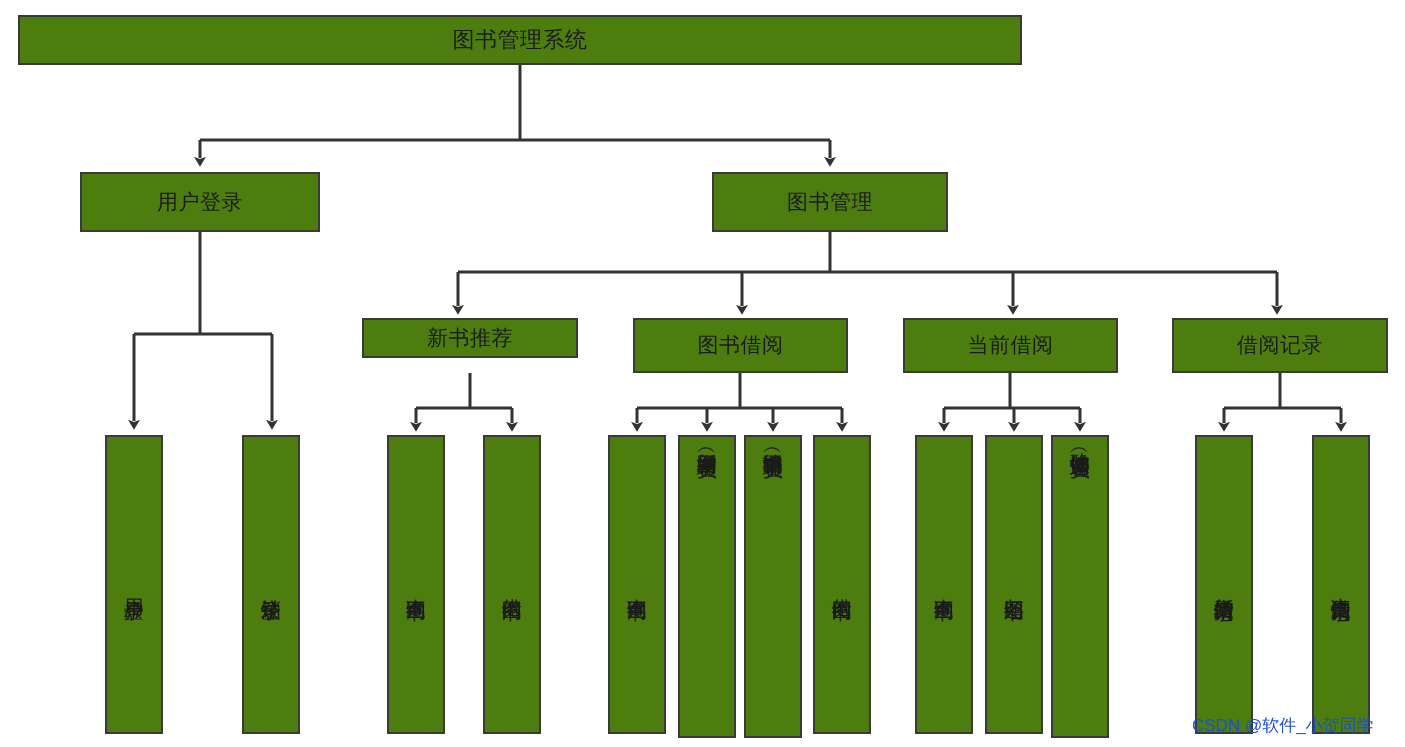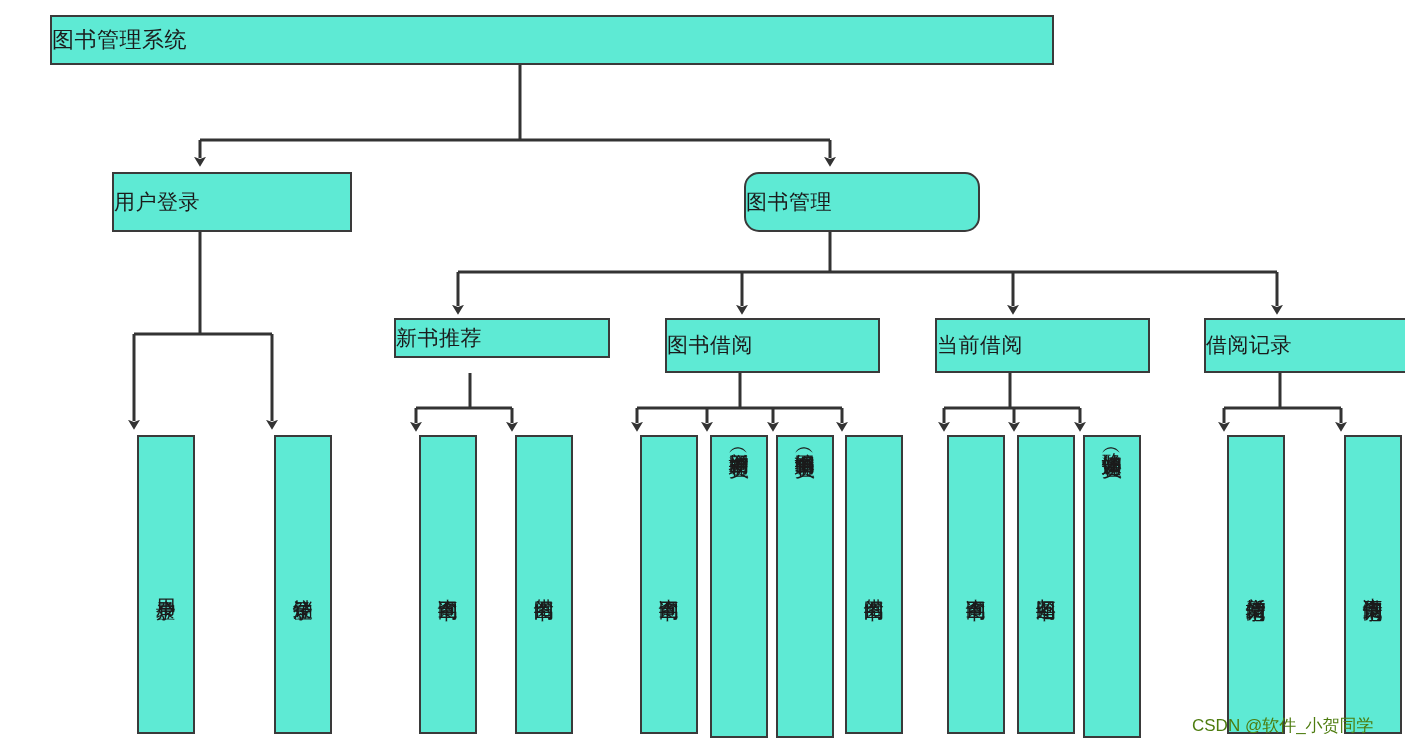--- a/index.html
+++ b/index.html
@@ -23,26 +23,26 @@
     position: absolute;
     left: 0;
     top: 0;
     width: 1405px;
     height: 747px;
     pointer-events: none;
   }
   .node {
     position: absolute;
     box-sizing: border-box;
-    background: #5eead4;
+    background: #4d7c0f;
     border: 2.5px solid #3a3a3a;
     display: flex;
     align-items: center;
+    justify-content: center;
     z-index: 2;
-    margin-left: 32px;
   }
   .node .label {
     font-size: 21px;
     line-height: 1.05;
     color: #1b1b1b;
     letter-spacing: 0.5px;
     text-align: center;
     white-space: nowrap;
   }
   .node.root .label { font-size: 22px; }
@@ -60,21 +60,21 @@
     margin: 0 auto;
   }
   .node.leaf.center-v {
     align-items: center;
   }
   .watermark {
     position: absolute;
     left: 1192px;
     top: 714px;
     font-size: 17px;
-    color: #4d7c0f;
+    color: #1d4ed8;
     white-space: nowrap;
     z-index: 5;
     font-family: "Liberation Sans", "DejaVu Sans", sans-serif;
   }
 </style>
 </head>
 <body>
 
 <div id="canvas">
 
@@ -129,21 +129,21 @@
     </g>
   </svg>
 
   <div class="node root" style="left:18px; top:15px; width:1004px; height:50px;">
     <span class="label">图书管理系统</span>
   </div>
 
   <div class="node" style="left:80px; top:172px; width:240px; height:60px;">
     <span class="label">用户登录</span>
   </div>
-  <div class="node" style="left:712px; top:172px; width:236px; height:60px;border-radius:15px;">
+  <div class="node" style="left:712px; top:172px; width:236px; height:60px;">
     <span class="label">图书管理</span>
   </div>
 
   <div class="node" style="left:362px; top:318px; width:216px; height:40px;">
     <span class="label">新书推荐</span>
   </div>
   <div class="node" style="left:903px; top:318px; width:215px; height:55px;">
     <span class="label">当前借阅</span>
   </div>
   <div class="node" style="left:633px; top:318px; width:215px; height:55px;">

